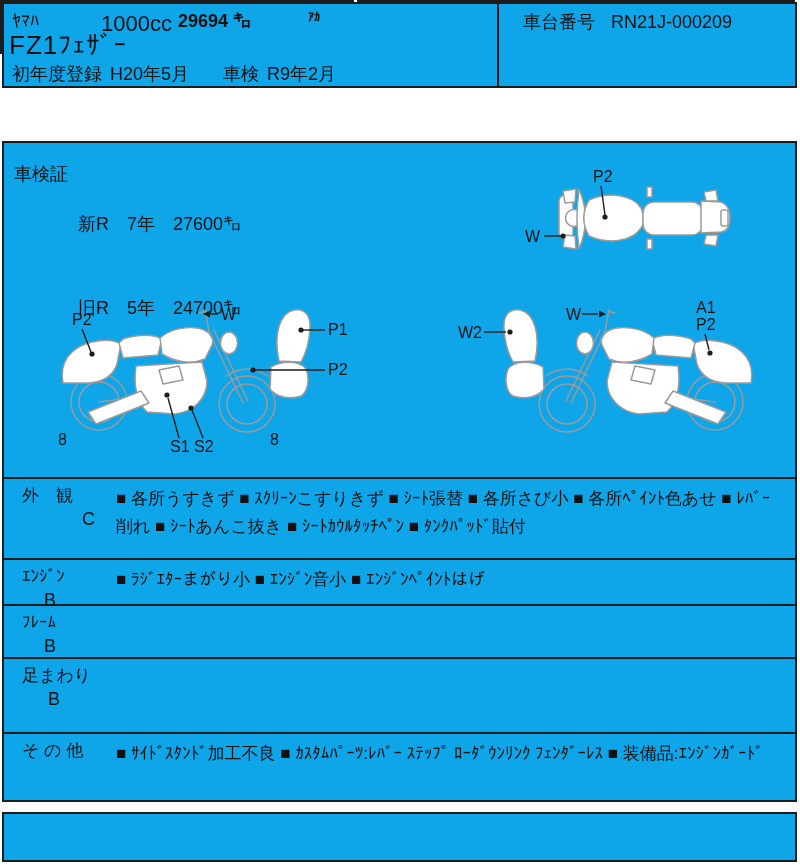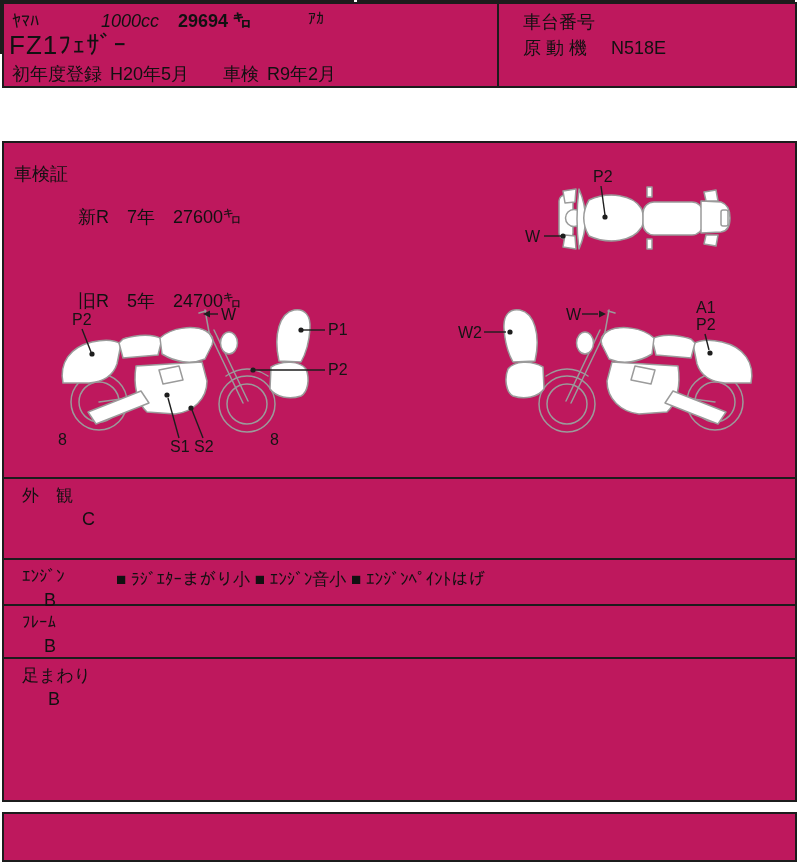--- a/index.html
+++ b/index.html
@@ -2,29 +2,29 @@
 <html><head>
 <meta charset="utf-8">
 <style>
   html,body{margin:0;padding:0;}
   body{
     width:800px;height:865px;position:relative;background:#ffffff;
     font-family:"Liberation Sans","DejaVu Sans",sans-serif;color:#111;
     overflow:hidden;
   }
   *{box-sizing:border-box;}
-  .box{position:absolute;border:2px solid #1c1c1c;background:#be185d;}
+  .box{position:absolute;border:2px solid #1c1c1c;background:#0ea5e9;}
 
   
   #header-box{left:2px;top:2px;width:795px;height:86px;}
   .hdr-abs{position:absolute;white-space:nowrap;}
   #maker{left:8px;top:7px;font-size:18px;}
-  #displacement{left:97px;top:7px;font-size:18px;font-style:italic;}
+  #displacement{left:97px;top:7px;font-size:22px;}
   #mileage{left:174px;top:7px;font-size:18px;font-weight:bold;}
-  #body-color{left:304px;top:6px;font-size:16px;}
+  #body-color{left:304px;top:6px;font-size:12px;font-weight:bold;}
   #model-name{left:5px;top:26px;font-size:26px;font-weight:500;letter-spacing:1px;}
   #reg-line{left:8px;top:58px;font-size:18px;}
   #reg-line .gap1{display:inline-block;width:8px;}
   #reg-line .gap2{display:inline-block;width:34px;}
   #header-right{position:absolute;left:493px;top:0;width:298px;height:82px;border-left:2px solid #1c1c1c;padding:5px 12px 0 24px;}
   .hr-row{display:flex;font-size:18px;line-height:26px;}
   .hr-label{width:88px;white-space:pre;}
 
   
   #grade-box{left:2px;top:88px;width:795px;height:54px;border:none;display:flex;}
@@ -38,21 +38,21 @@
   .sp-label{margin-right:12px;}
   .sp-item{display:inline-flex;align-items:center;margin-right:16px;}
   .lamp-circle{display:inline-block;width:13px;height:13px;border:2px solid #111;border-radius:50%;margin-left:7px;}
   #key-row{flex:1;display:flex;align-items:center;padding-left:14px;font-size:16px;}
   .key-label{white-space:pre;}
   .key-value{margin-left:22px;}
 
   
   #diagram-box{left:2px;top:141px;width:795px;height:338px;}
   #shaken-label{position:absolute;left:10px;top:19px;font-size:18px;}
-  #shaken-lines{position:absolute;left:74px;top:4px;font-size:18px;line-height:28px;white-space:pre;}
+  #shaken-lines{position:absolute;left:74px;top:11px;font-size:18px;line-height:28px;white-space:pre;}
   svg.diagram{position:absolute;overflow:visible;}
   #topview{left:513px;top:17px;}
   #leftview{left:38px;top:139px;}
   #rightview{left:438px;top:139px;}
   svg .art{stroke:#9b9b9b;stroke-width:1.5;fill:#fff;stroke-linejoin:round;stroke-linecap:round;}
   svg .artline{stroke:#9b9b9b;stroke-width:1.5;fill:none;stroke-linecap:round;}
   svg .leader{stroke:#1d1d1d;stroke-width:1.4;fill:none;}
   svg .dot{fill:#1d1d1d;stroke:none;}
   svg .arrow{fill:#1d1d1d;stroke:none;}
   svg text{font-family:"Liberation Sans","DejaVu Sans",sans-serif;font-size:16px;fill:#141414;}
@@ -77,24 +77,21 @@
   <span id="displacement" class="hdr-abs">1000cc</span>
   <span id="mileage" class="hdr-abs">29694 ㌔</span>
   <span id="body-color" class="hdr-abs">ｱｶ</span>
   <span id="model-name" class="hdr-abs">FZ1ﾌｪｻﾞｰ</span>
   <div id="reg-line" class="hdr-abs">
     <span>初年度登録</span><span class="gap1"></span><span>H20年5月</span><span class="gap2"></span><span>車検</span><span class="gap1"></span><span>R9年2月</span>
   </div>
   <div id="header-right">
     <div class="hr-row">
       <span class="hr-label">車台番号</span>
-    </div>
-    <div class="hr-row">
-      <span class="hr-label">原 動 機</span>
-      <span>N518E</span>
+      <span>RN21J-000209</span>
     </div>
   </div>
 </div>
 
 <div id="grade-box">
   <div class="gcell">
     <span class="gname">総 合</span>
     <span class="gval">3</span>
   </div>
   <div class="gcell">
@@ -233,35 +230,43 @@
     <circle class="dot" cx="268" cy="71" r="2.6"></circle>
   </svg>
 </div>
 
 <div id="sections-box" class="box">
   <div class="srow" style="height:79px">
     <div class="slabel">
       <div class="sname">外　観</div>
       <div class="sgrade" style="padding-left:60px">C</div>
     </div>
+    <div class="scontent">■ 各所うすきず ■ ｽｸﾘｰﾝこすりきず ■ ｼｰﾄ張替 ■ 各所さび小 ■ 各所ﾍﾟｲﾝﾄ色あせ ■ ﾚﾊﾞｰ削れ ■ ｼｰﾄあんこ抜き ■ ｼｰﾄｶｳﾙﾀｯﾁﾍﾟﾝ ■ ﾀﾝｸﾊﾟｯﾄﾞ貼付</div>
   </div>
   <div class="srow" style="height:46px">
     <div class="slabel">
       <div class="sname">ｴﾝｼﾞﾝ</div>
       <div class="sgrade" style="padding-left:22px">B</div>
     </div>
     <div class="scontent">■ ﾗｼﾞｴﾀｰまがり小 ■ ｴﾝｼﾞﾝ音小 ■ ｴﾝｼﾞﾝﾍﾟｲﾝﾄはげ</div>
   </div>
   <div class="srow" style="height:53px">
     <div class="slabel">
       <div class="sname">ﾌﾚｰﾑ</div>
       <div class="sgrade" style="padding-left:22px">B</div>
     </div>
   </div>
   <div class="srow" style="height:75px">
     <div class="slabel">
       <div class="sname">足まわり</div>
       <div class="sgrade" style="padding-left:26px">B</div>
     </div>
   </div>
+  <div class="srow" style="height:68px">
+    <div class="slabel">
+      <div class="sname">そ の 他</div>
+      <div class="sgrade"></div>
+    </div>
+    <div class="scontent">■ ｻｲﾄﾞｽﾀﾝﾄﾞ加工不良 ■ ｶｽﾀﾑﾊﾟｰﾂ:ﾚﾊﾞｰ ｽﾃｯﾌﾟ ﾛｰﾀﾞｳﾝﾘﾝｸ ﾌｪﾝﾀﾞｰﾚｽ ■ 装備品:ｴﾝｼﾞﾝｶﾞｰﾄﾞ</div>
+  </div>
 </div>
 
 <div id="empty-box" class="box"></div>
 
 </body></html>

